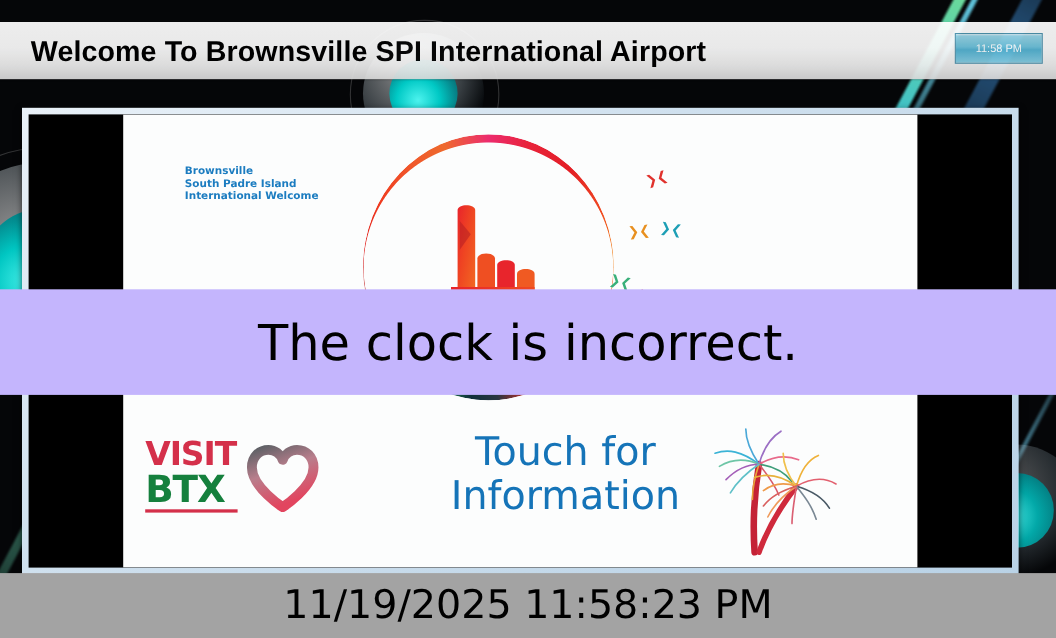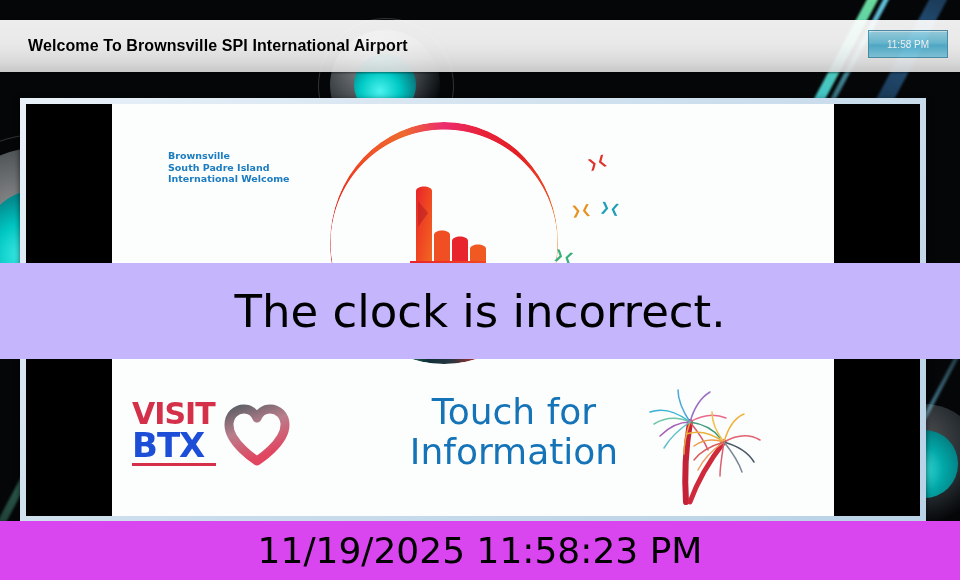--- a/index.html
+++ b/index.html
@@ -39,21 +39,21 @@
   #titlebar{
     position:absolute;left:0;top:20px;width:960px;height:52px;
     background:linear-gradient(180deg,#ffffff 0%,#fbfbfb 45%,#ededed 75%,#d8d8d8 100%);
     box-shadow:0 1px 2px rgba(0,0,0,.5);
     display:flex;align-items:center;
     z-index:30;
   }
   #titlebar.translucent{opacity:.93;}
   #title-text{
     margin-left:28px;
-    font-size:16px;font-weight:bold;color:#000;
+    font-size:26px;font-weight:bold;color:#000;
     letter-spacing:.1px;
     white-space:nowrap;
   }
   #clock-badge{
     position:absolute;right:12px;top:10px;
     width:78px;height:26px;
     display:flex;align-items:center;justify-content:center;
     font-size:10px;color:#ffffff;
     background:linear-gradient(180deg,#9fd7e8 0%,#6fc3dc 45%,#55b3d2 55%,#86cde3 100%);
     border:1px solid #4f93ad;
@@ -133,21 +133,21 @@
 
   #visit-btx{
     position:absolute;left:20px;top:296px;width:240px;height:80px;
   }
   .visit-word{
     font-size:30px;font-weight:bold;color:#d4304a;
     letter-spacing:-1px;line-height:.95;
     font-family:"DejaVu Sans", sans-serif;
   }
   .btx-word{
-    font-size:34px;font-weight:bold;color:#1d4ed8;
+    font-size:34px;font-weight:bold;color:#15803d;
     letter-spacing:-1px;line-height:.95;
     font-family:"DejaVu Sans", sans-serif;
   }
   .btx-rule{
     width:84px;height:3px;background:#d4304a;margin-top:2px;
   }
   #btx-heart{
     position:absolute;left:92px;top:4px;width:66px;height:62px;
   }
 
@@ -171,21 +171,21 @@
     z-index:60;
   }
   #alert-text{
     font-size:45px;color:#000;font-weight:normal;
     font-family:"DejaVu Sans", sans-serif;
   }
 
   
   #status-footer{
     position:absolute;left:0;top:521px;width:960px;height:59px;
-    background:#d946ef;
+    background:#a3a3a3;
     display:flex;align-items:center;justify-content:center;
     z-index:60;
   }
   #status-text{
     font-size:36px;color:#000;
     font-family:"DejaVu Sans", sans-serif;
   }
 </style>
 </head>
 <body>

